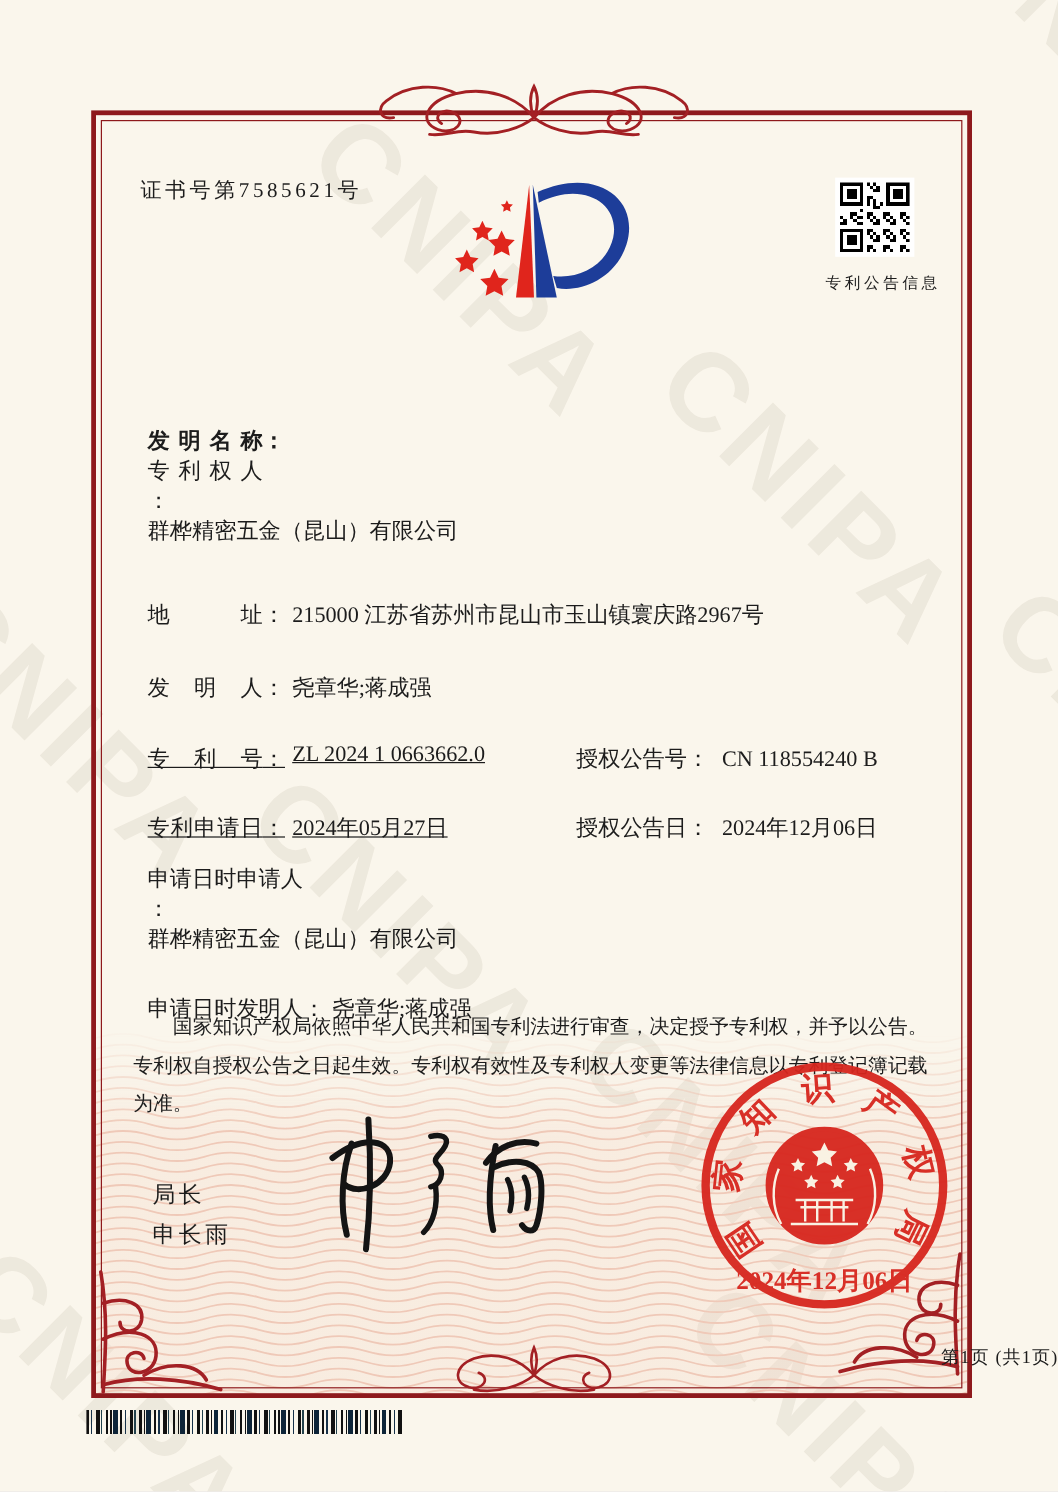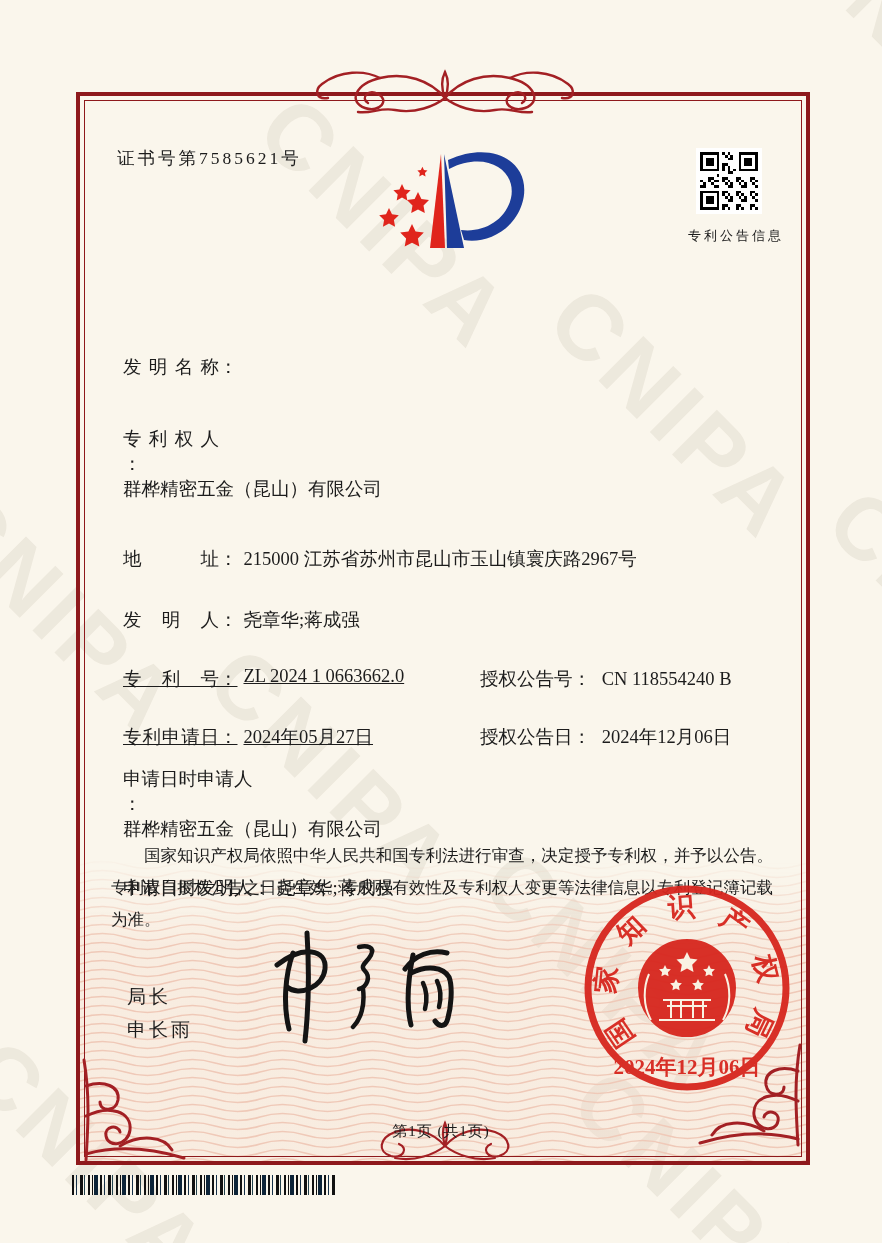--- a/index.html
+++ b/index.html
@@ -47,30 +47,30 @@
   .title { position:absolute; left:0; width:100%; top:258px; text-align:center;
     font-size:42px; font-weight:bold; letter-spacing:16px; text-indent:16px; }
   
   .fields { position:absolute; left:123px; top:354px; width:650px; font-size:18.5px; }
   .frow { display:flex; align-items:flex-start; }
   .flabel { display:inline-block; width:96px; text-align:justify; text-align-last:justify; }
   .flabel-wide { display:inline-block; }
   .fcolon { display:inline-block; margin-right:6px; }
   .fvalue { display:inline-block; }
   .fcol-left { width:357px; display:flex;text-decoration:underline; }
-  .mb1{margin-bottom:47px;} .mb2{margin-bottom:45px;flex-direction:column;} .mb3{margin-bottom:36px;}
+  .mb1{font-weight:bold;} .mb2{margin-bottom:45px;flex-direction:column;} .mb3{margin-bottom:36px;}
   .mb4{margin-bottom:34px;} .mb5{margin-bottom:33px;} .mb6{margin-bottom:17px;} .mb7{margin-bottom:34px;flex-direction:column;}
   
   .statement { position:absolute; left:111px; top:840px; width:662px;
     font-size:16.5px; line-height:32px; text-align:justify; text-indent:2em; }
   
   .director { position:absolute; left:127px; top:980px; font-size:19px; font-weight:normal; line-height:33px; letter-spacing:3px; }
   .signature { position:absolute; left:255px; top:925px; }
   .seal { position:absolute; left:578px; top:880px; }
-  .footer { position:absolute; left:0; width:100%; top:1122px; text-align:center; font-size:15px; letter-spacing:1px; }
+  .footer { position:absolute; left:0; width:100%; top:1122px; text-align:right; font-size:15px; letter-spacing:1px; }
   .barcode { position:absolute; left:72px; top:1175px; width:263px; height:20px;
     background:repeating-linear-gradient(90deg,
       #111 0 2px, transparent 2px 4px, #17324a 4px 5px, transparent 5px 8px,
       #111 8px 11px, transparent 11px 12px, #23424d 12px 13px, transparent 13px 16px,
       #111 16px 18px, transparent 18px 20px, #111 20px 21px, transparent 21px 22px,
       #0d2438 22px 26px, transparent 26px 28px);
   }
 </style>
 </head>
 <body>

